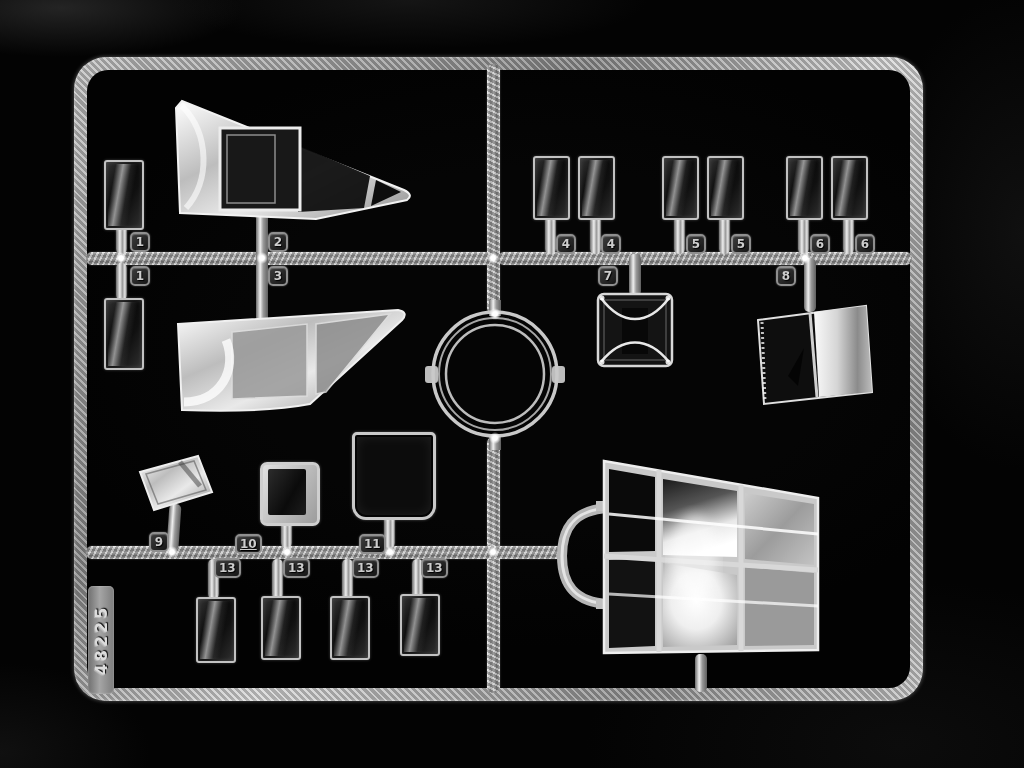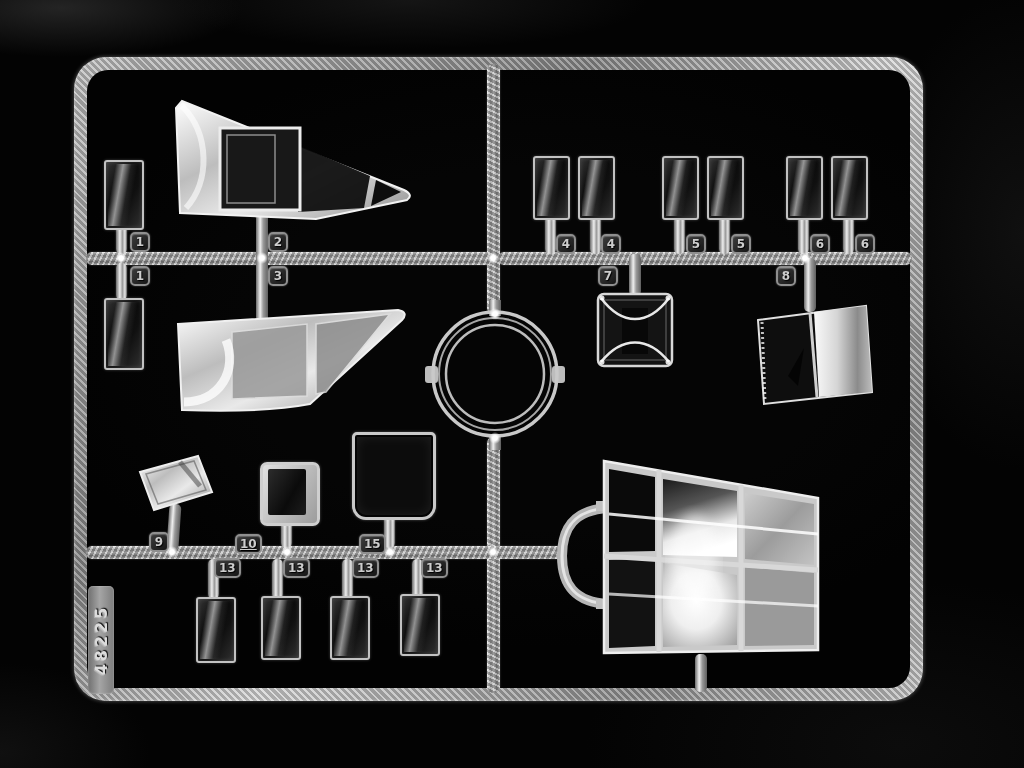--- a/index.html
+++ b/index.html
@@ -281,21 +281,21 @@
   <div class="abs tag" style="left:556px;top:234px;">4</div>
   <div class="abs tag" style="left:601px;top:234px;">4</div>
   <div class="abs tag" style="left:686px;top:234px;">5</div>
   <div class="abs tag" style="left:731px;top:234px;">5</div>
   <div class="abs tag" style="left:810px;top:234px;">6</div>
   <div class="abs tag" style="left:855px;top:234px;">6</div>
   <div class="abs tag" style="left:598px;top:266px;">7</div>
   <div class="abs tag" style="left:776px;top:266px;">8</div>
   <div class="abs tag" style="left:149px;top:532px;">9</div>
   <div class="abs tag" style="left:235px;top:534px;text-decoration:underline;">10</div>
-  <div class="abs tag" style="left:359px;top:534px;">15</div>
+  <div class="abs tag" style="left:359px;top:534px;">11</div>
   <div class="abs tag" style="left:214px;top:558px;">13</div>
   <div class="abs tag" style="left:283px;top:558px;">13</div>
   <div class="abs tag" style="left:352px;top:558px;">13</div>
   <div class="abs tag" style="left:421px;top:558px;">13</div>
 
   <div class="abs spark" style="left:115px;top:252px;"></div>
   <div class="abs spark" style="left:256px;top:252px;"></div>
   <div class="abs spark" style="left:487px;top:252px;"></div>
   <div class="abs spark" style="left:799px;top:252px;"></div>
   <div class="abs spark" style="left:166px;top:546px;"></div>

